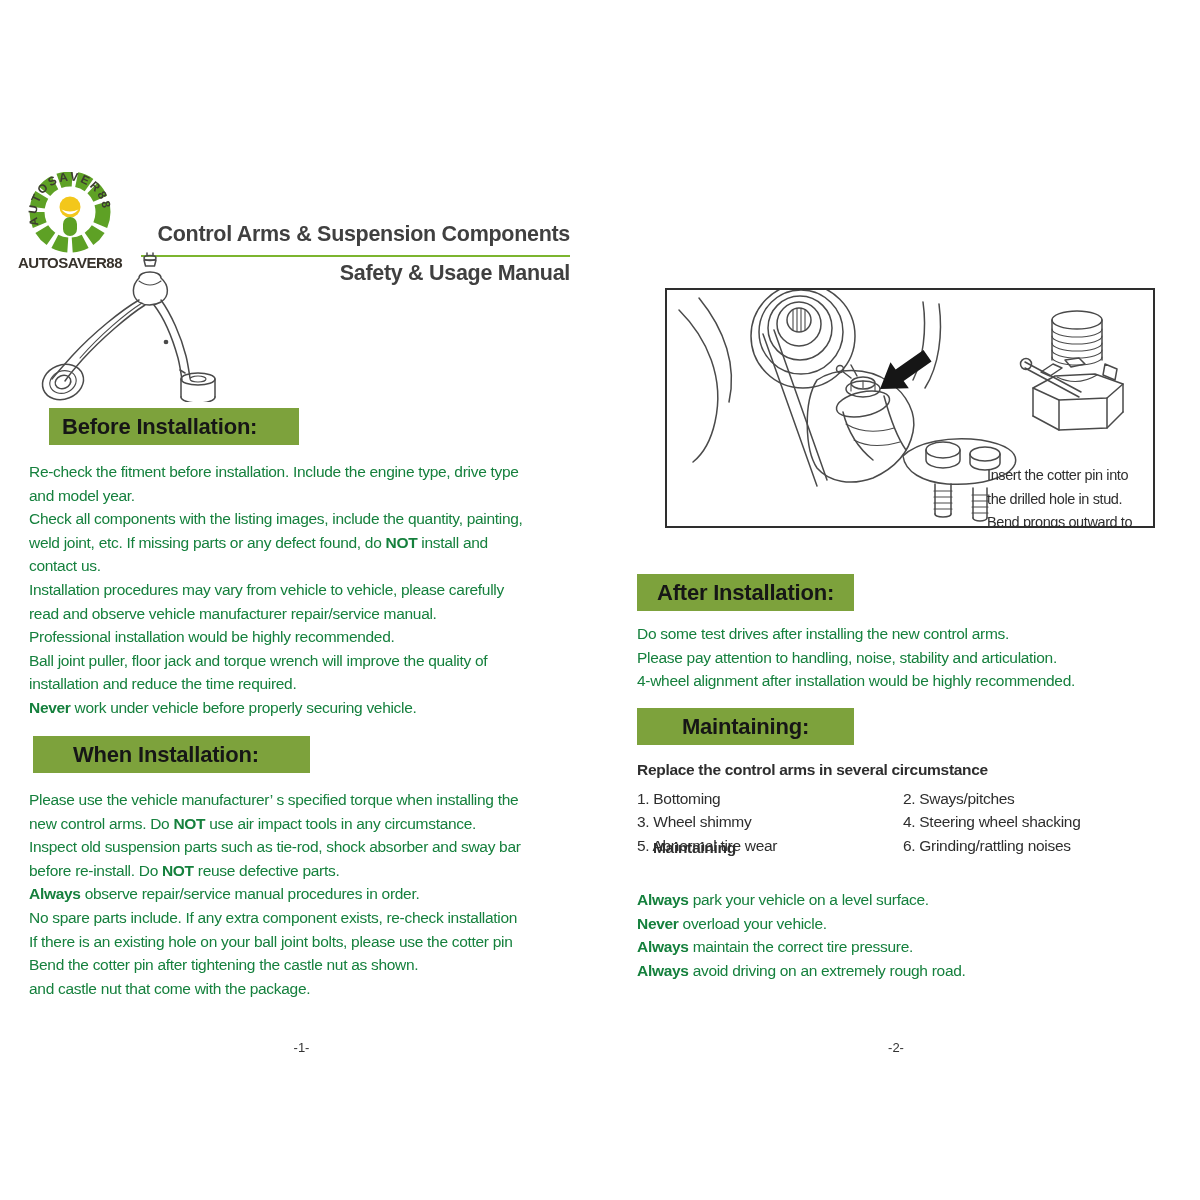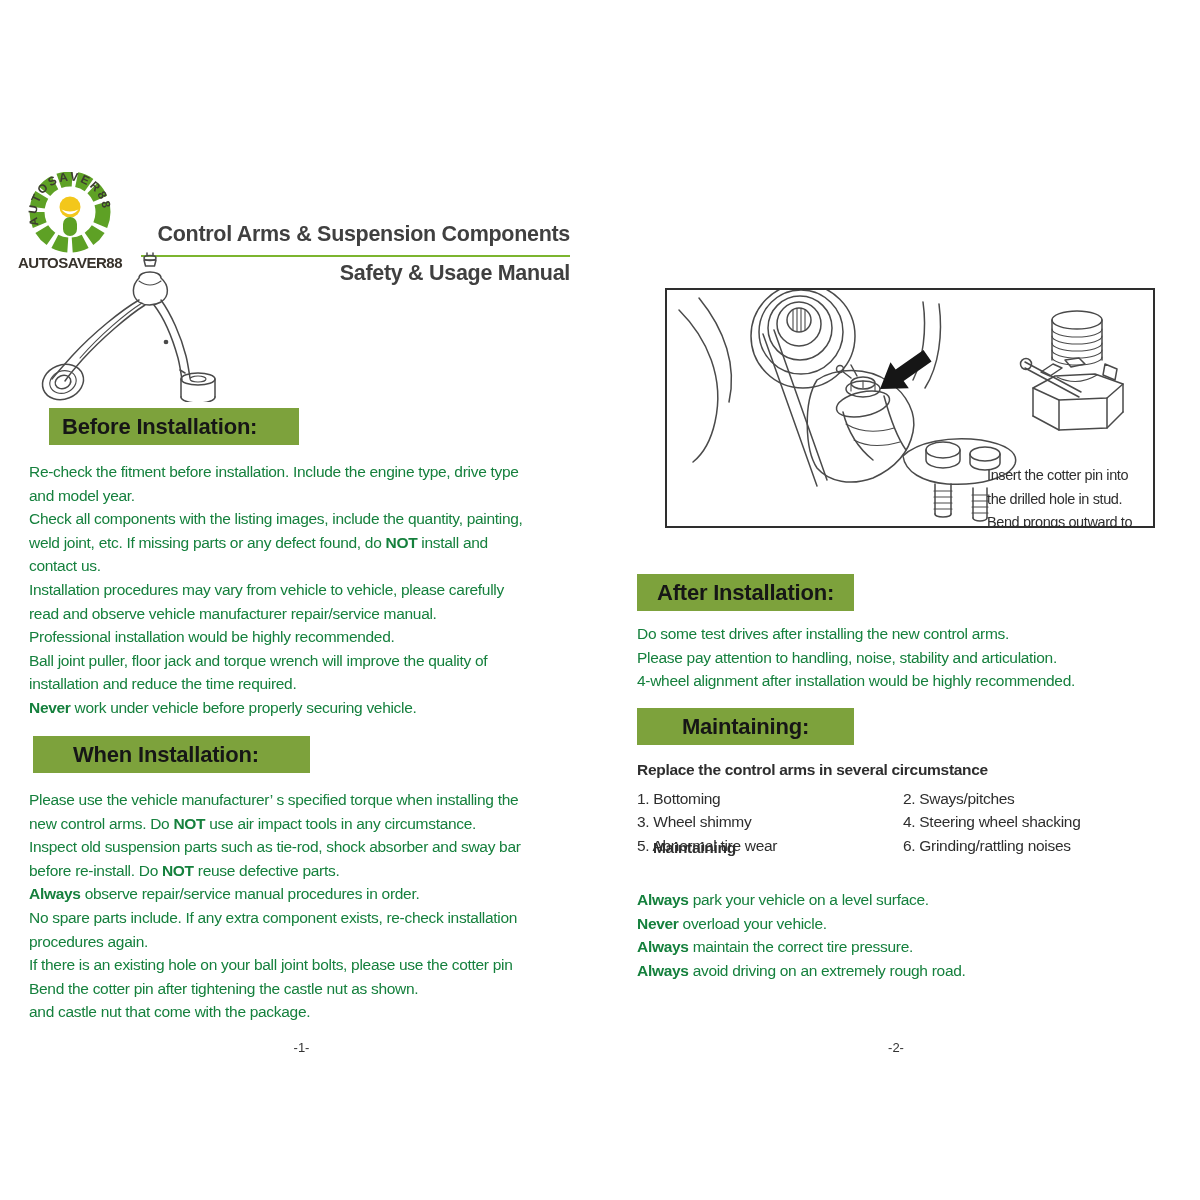--- a/index.html
+++ b/index.html
@@ -91,21 +91,20 @@
     </div>
 
   <div class="sec-h pad" style="left:33px;top:736px;width:237px;padding-left:40px;">When Installation:</div>
   <div class="abs body" style="left:29px;top:788px;">
       <div class="tline"><span>Please use the vehicle manufacturer’ s specified torque when installing the</span></div>
       <div class="tline"><span>new control arms. Do </span><b>NOT</b><span> use air impact tools in any circumstance.</span></div>
       <div class="tline"><span>Inspect old suspension parts such as tie-rod, shock absorber and sway bar</span></div>
       <div class="tline"><span>before re-install. Do </span><b>NOT</b><span> reuse defective parts.</span></div>
       <div class="tline"><b>Always</b><span> observe repair/service manual procedures in order.</span></div>
       <div class="tline"><span>No spare parts include. If any extra component exists, re-check installation</span></div>
-      <div class="tline"><span>procedures again.</span></div>
       <div class="tline"><span>If there is an existing hole on your ball joint bolts, please use the cotter pin</span></div>
       <div class="tline"><span>Bend the cotter pin after tightening the castle nut as shown.</span></div>
       <div class="tline"><span>and castle nut that come with the package.</span></div>
     </div>
 
   <div class="abs pgnum" style="left:29px;top:1040px;width:545px;">-1-</div>
 
   <div class="frame" style="left:665px;top:288px;width:490px;height:240px;">
     <svg class="abs" style="left:0;top:0;" width="486" height="236" viewBox="0 0 486 236">
       <g class="ln">

